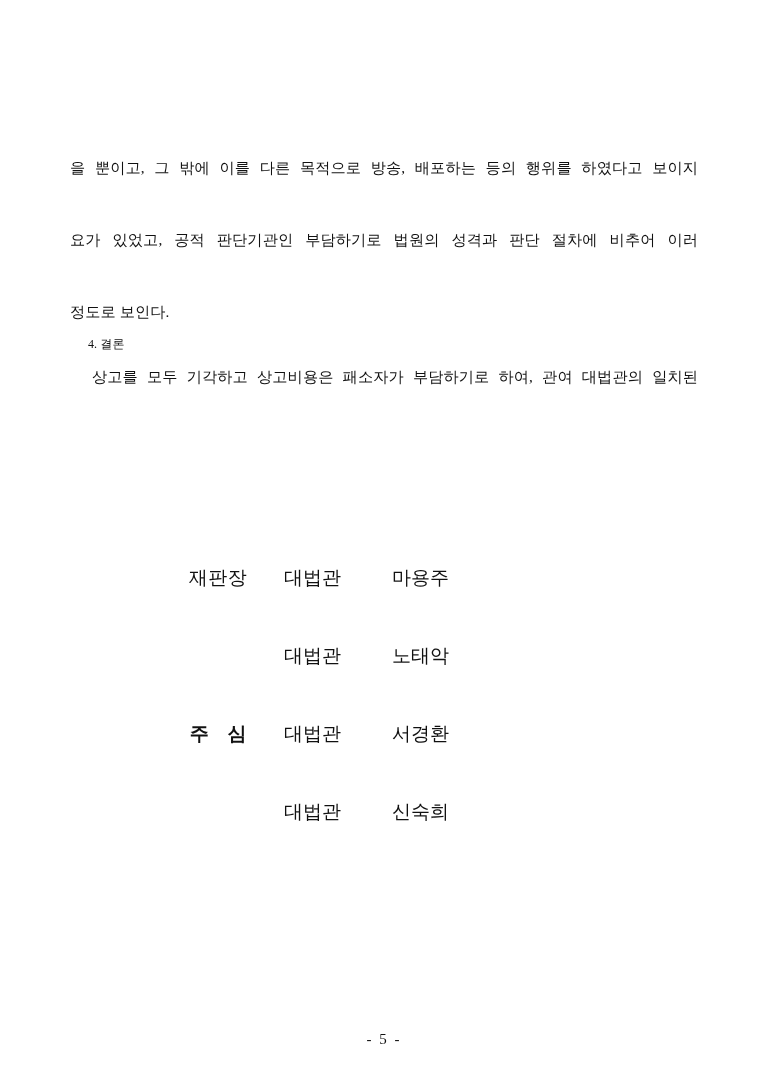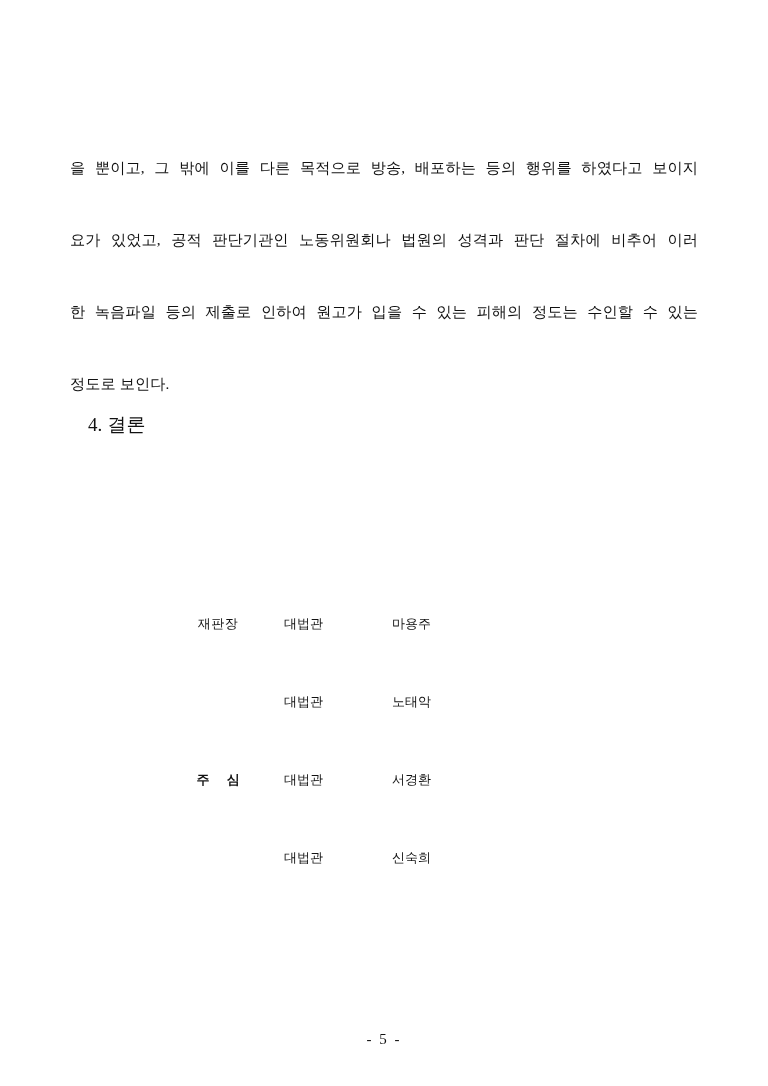--- a/index.html
+++ b/index.html
@@ -39,21 +39,21 @@
     text-align: justify;
   }
 
   .para-lead {
     
     text-indent: 0;
   }
 
   .heading {
     margin: 0;
-    font-size: 19px;
+    font-size: 12px;
     line-height: 2.37;
     text-indent: 18px;
     font-weight: normal;
   }
 
   .para-indent {
     text-indent: 22px;
   }
 
   
@@ -66,22 +66,22 @@
     display: inline-block;
     width: 100%;
   }
 
   .sign-block {
     margin-top: 108px;
   }
 
   .sign-row {
     display: flex;
-    align-items: flex-end;
-    font-size: 13px;
+    align-items: center;
+    font-size: 19px;
     height: 78px;
   }
 
   .sign-role {
     width: 132px;
     text-align: center;
     letter-spacing: 0.5px;
   }
   .sign-role.wide {
     letter-spacing: 7px;
@@ -112,28 +112,28 @@
 </style>
 </head>
 <body>
 
 <div class="page">
 
   <div class="body-text">
 
     <p class="para para-lead">
       <span class="spread">을 뿐이고, 그 밖에 이를 다른 목적으로 방송, 배포하는 등의 행위를 하였다고 보이지</span>
-      <span class="spread">요가 있었고, 공적 판단기관인 노동위원회나 법원의 성격과 판단 절차에 비추어 이러</span>
-      <span class="spread">한 녹음파일 등의 제출로 인하여 원고가 입을 수 있는 피해의 정도는 수인할 수 있는</span>
+      <span class="spread">요가 있었고, 공적 판단기관인 부담하기로 법원의 성격과 판단 절차에 비추어 이러</span>
       <span>정도로 보인다.</span>
     </p>
 
     <p class="heading">4. 결론</p>
 
     <p class="para para-indent">
+      <span class="spread">상고를 모두 기각하고 상고비용은 패소자가 부담하기로 하여, 관여 대법관의 일치된</span>
     </p>
 
   </div>
 
   <div class="sign-block">
 
     <div class="sign-row">
       <span class="sign-spacer"></span>
       <span class="sign-role">재판장</span>
       <span class="sign-title">대법관</span>

